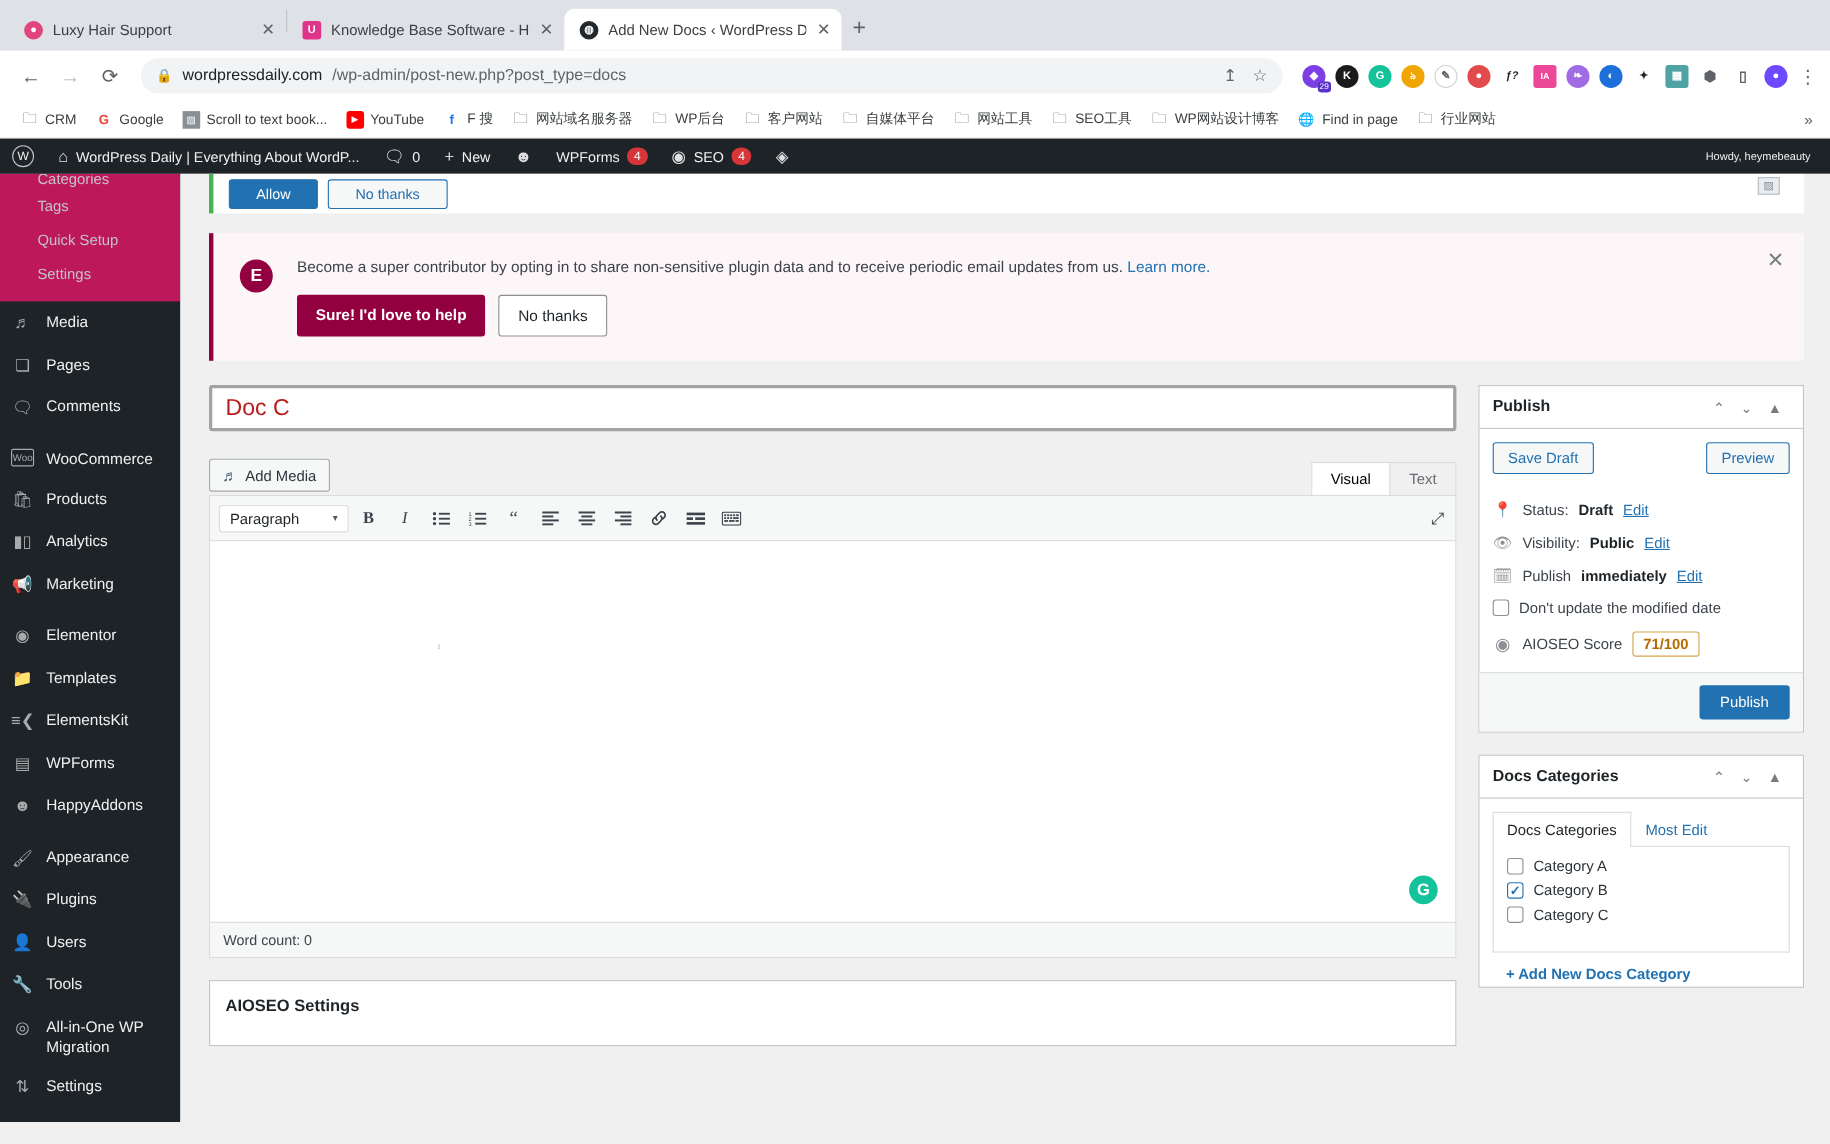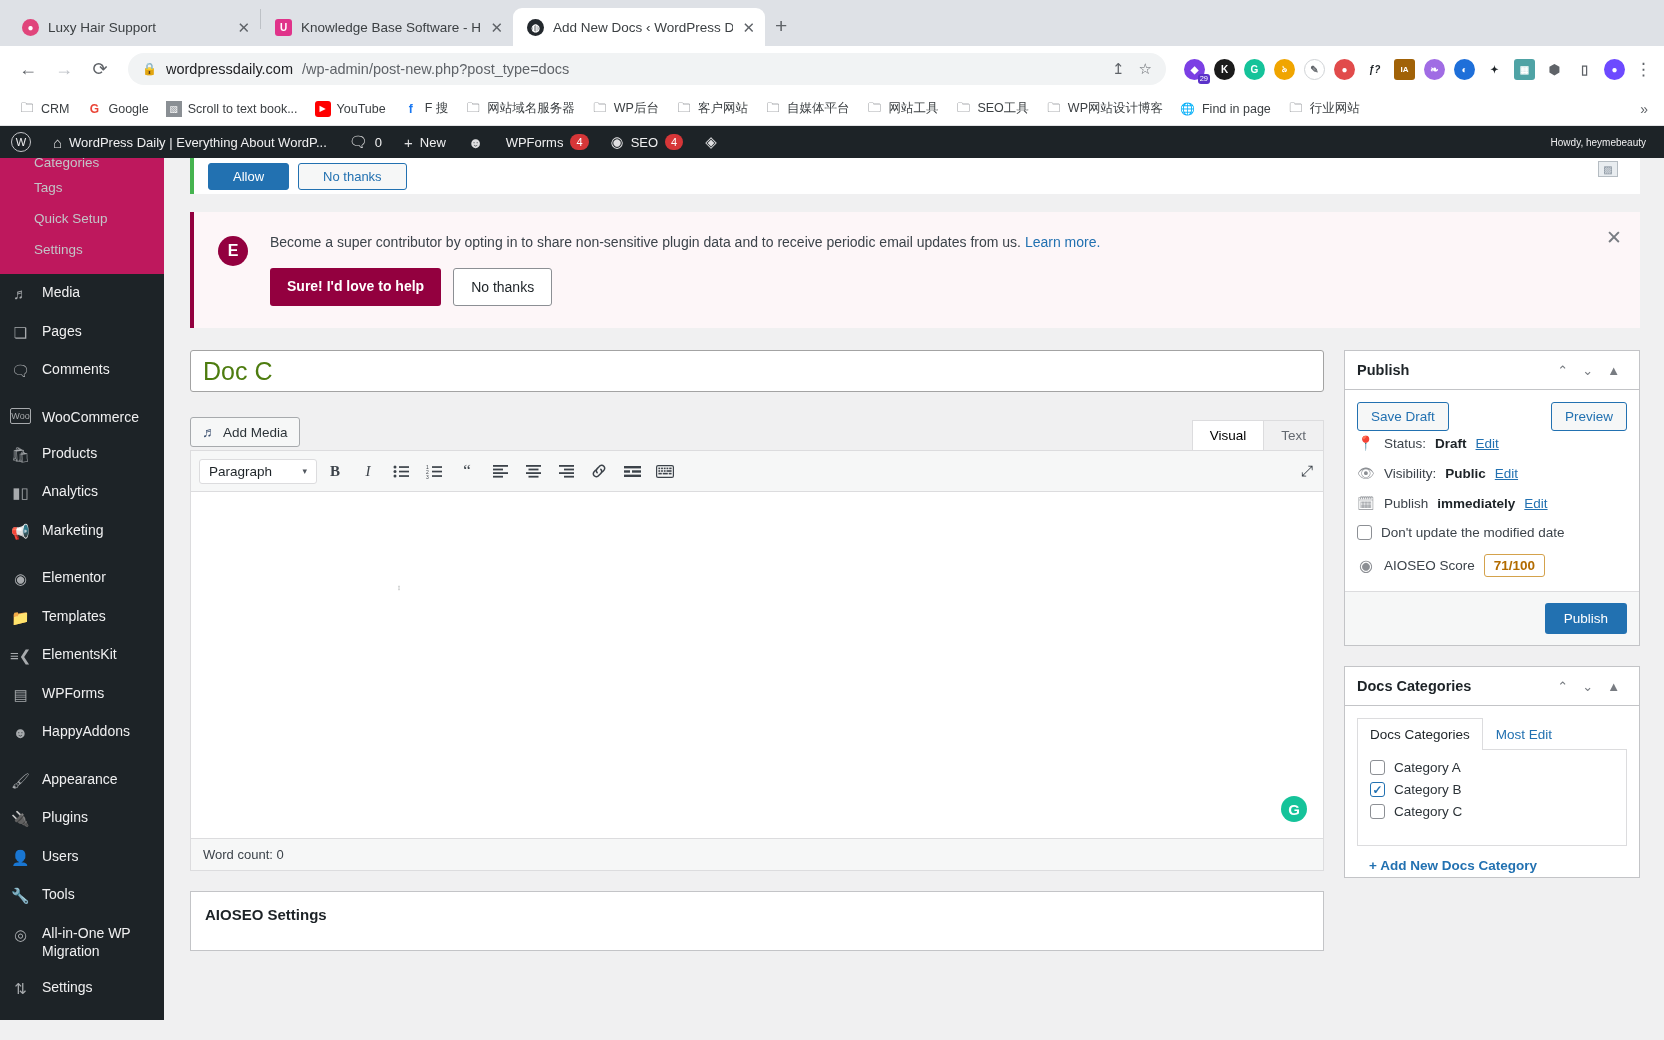--- a/index.html
+++ b/index.html
@@ -137,22 +137,22 @@
   .btn-el-primary { background: #93003f; color: #fff; border: none; font-weight: bold; font-size: 14px; padding: 10px 17px; border-radius: 3px; cursor: pointer; }
   .btn-el-secondary { background: #fff; color: #1d2327; border: 1px solid #8c8f94; font-size: 14px; padding: 10px 17px; border-radius: 3px; cursor: pointer; }
   .notice-x { position: absolute; right: 18px; top: 16px; font-size: 19px; color: #787c82; cursor: pointer; line-height: 1; }
 
   
   .postbody { display: flex; gap: 20px; margin-top: 22px; }
   .col-main { flex: 1; min-width: 0; }
   .col-side { width: 296px; flex: 0 0 296px; }
 
   .title-input {
-    width: 100%; height: 42px; background: #fff; border: 1px solid #a3a3a3;
-    border-radius: 3px; padding: 0 12px; font-size: 25px; color: #4d7c0f;
+    width: 100%; height: 42px; background: #fff; border: 3px solid #a3a3a3;
+    border-radius: 3px; padding: 0 12px; font-size: 21px; color: #b91c1c;
     font-family: "Liberation Sans", sans-serif;
   }
 
   .editor-wrap { margin-top: 22px; }
   .media-row { display: flex; align-items: center; position: relative; height: 36px; }
   .addmedia {
     display: flex; align-items: center; gap: 7px; background: #f6f7f7;
     border: 1px solid #a7aaad; border-radius: 3px; padding: 6px 11px;
     font-size: 13.5px; color: #2c3338; cursor: pointer;
   }
@@ -199,21 +199,21 @@
   
   .metabox { background: #fff; border: 1px solid #c3c4c7; margin-bottom: 20px; }
   .mb-head {
     display: flex; align-items: center; padding: 11px 12px;
     border-bottom: 1px solid #c3c4c7;
   }
   .mb-title { font-size: 14.5px; font-weight: bold; color: #1d2327; flex: 1; }
   .mb-ctrl { color: #787c82; font-size: 13px; padding: 0 7px; cursor: pointer; }
   .mb-body { padding: 12px 12px 10px; }
 
-  .pub-row1 { display: flex; justify-content: space-between; margin-bottom: 4px; }
+  .pub-row1 { display: flex; justify-content: space-between; margin-bottom: 24px; }
   .btn-savedraft { background: #f6f7f7; border: 1px solid #2271b1; color: #2271b1; font-size: 13.5px; padding: 6px 13px; border-radius: 3px; cursor: pointer; }
   .btn-preview { background: #f6f7f7; border: 1px solid #2271b1; color: #2271b1; font-size: 13.5px; padding: 6px 13px; border-radius: 3px; cursor: pointer; }
   .pub-line { display: flex; align-items: center; gap: 9px; font-size: 13.5px; color: #3c434a; margin-bottom: 14px; }
   .pub-line .pl-ico { width: 18px; flex: 0 0 18px; text-align: center; color: #8c8f94; font-size: 14px; }
   .pub-line b { color: #1d2327; }
   .pub-line a { color: #2271b1; text-decoration: underline; cursor: pointer; }
   .cbx {
     width: 15px; height: 15px; border: 1px solid #8c8f94; border-radius: 3px;
     background: #fff; flex: 0 0 15px; display: inline-flex; align-items: center;
     justify-content: center; cursor: pointer;
@@ -275,21 +275,21 @@
       </span>
     </div>
     <div class="ext-row">
       <span class="ext" style="background:#7b3fe4">◆<span class="ext-badge">29</span></span>
       <span class="ext" style="background:#1b1b1b">K</span>
       <span class="ext" style="background:#15c39a">G</span>
       <span class="ext" style="background:#f0a500;font-size:9px">৯</span>
       <span class="ext" style="background:#fff;color:#5f6368;border:1px solid #d0d3d6">✎</span>
       <span class="ext" style="background:#e14b4b">●</span>
       <span class="ext" style="background:#fff;color:#1d2327;font-style:italic">ƒ?</span>
-      <span class="ext" style="background:#a16207;border-radius:3px;font-size:8px">IA</span>
+      <span class="ext" style="background:#ec4899;border-radius:3px;font-size:8px">IA</span>
       <span class="ext" style="background:#a06ce4">❧</span>
       <span class="ext" style="background:#1e6fd9">◐</span>
       <span class="ext" style="background:#fff;color:#1d2327">✦</span>
       <span class="ext" style="background:#4fa3a5;border-radius:3px">▦</span>
       <span class="ext" style="background:#fff;color:#5f6368;font-size:13px">⬢</span>
       <span class="ext" style="background:#fff;color:#5f6368;font-size:13px">▯</span>
       <span class="ext" style="background:#6d4aff">●</span>
     </div>
     <span class="kebab">⋮</span>
   </div>

